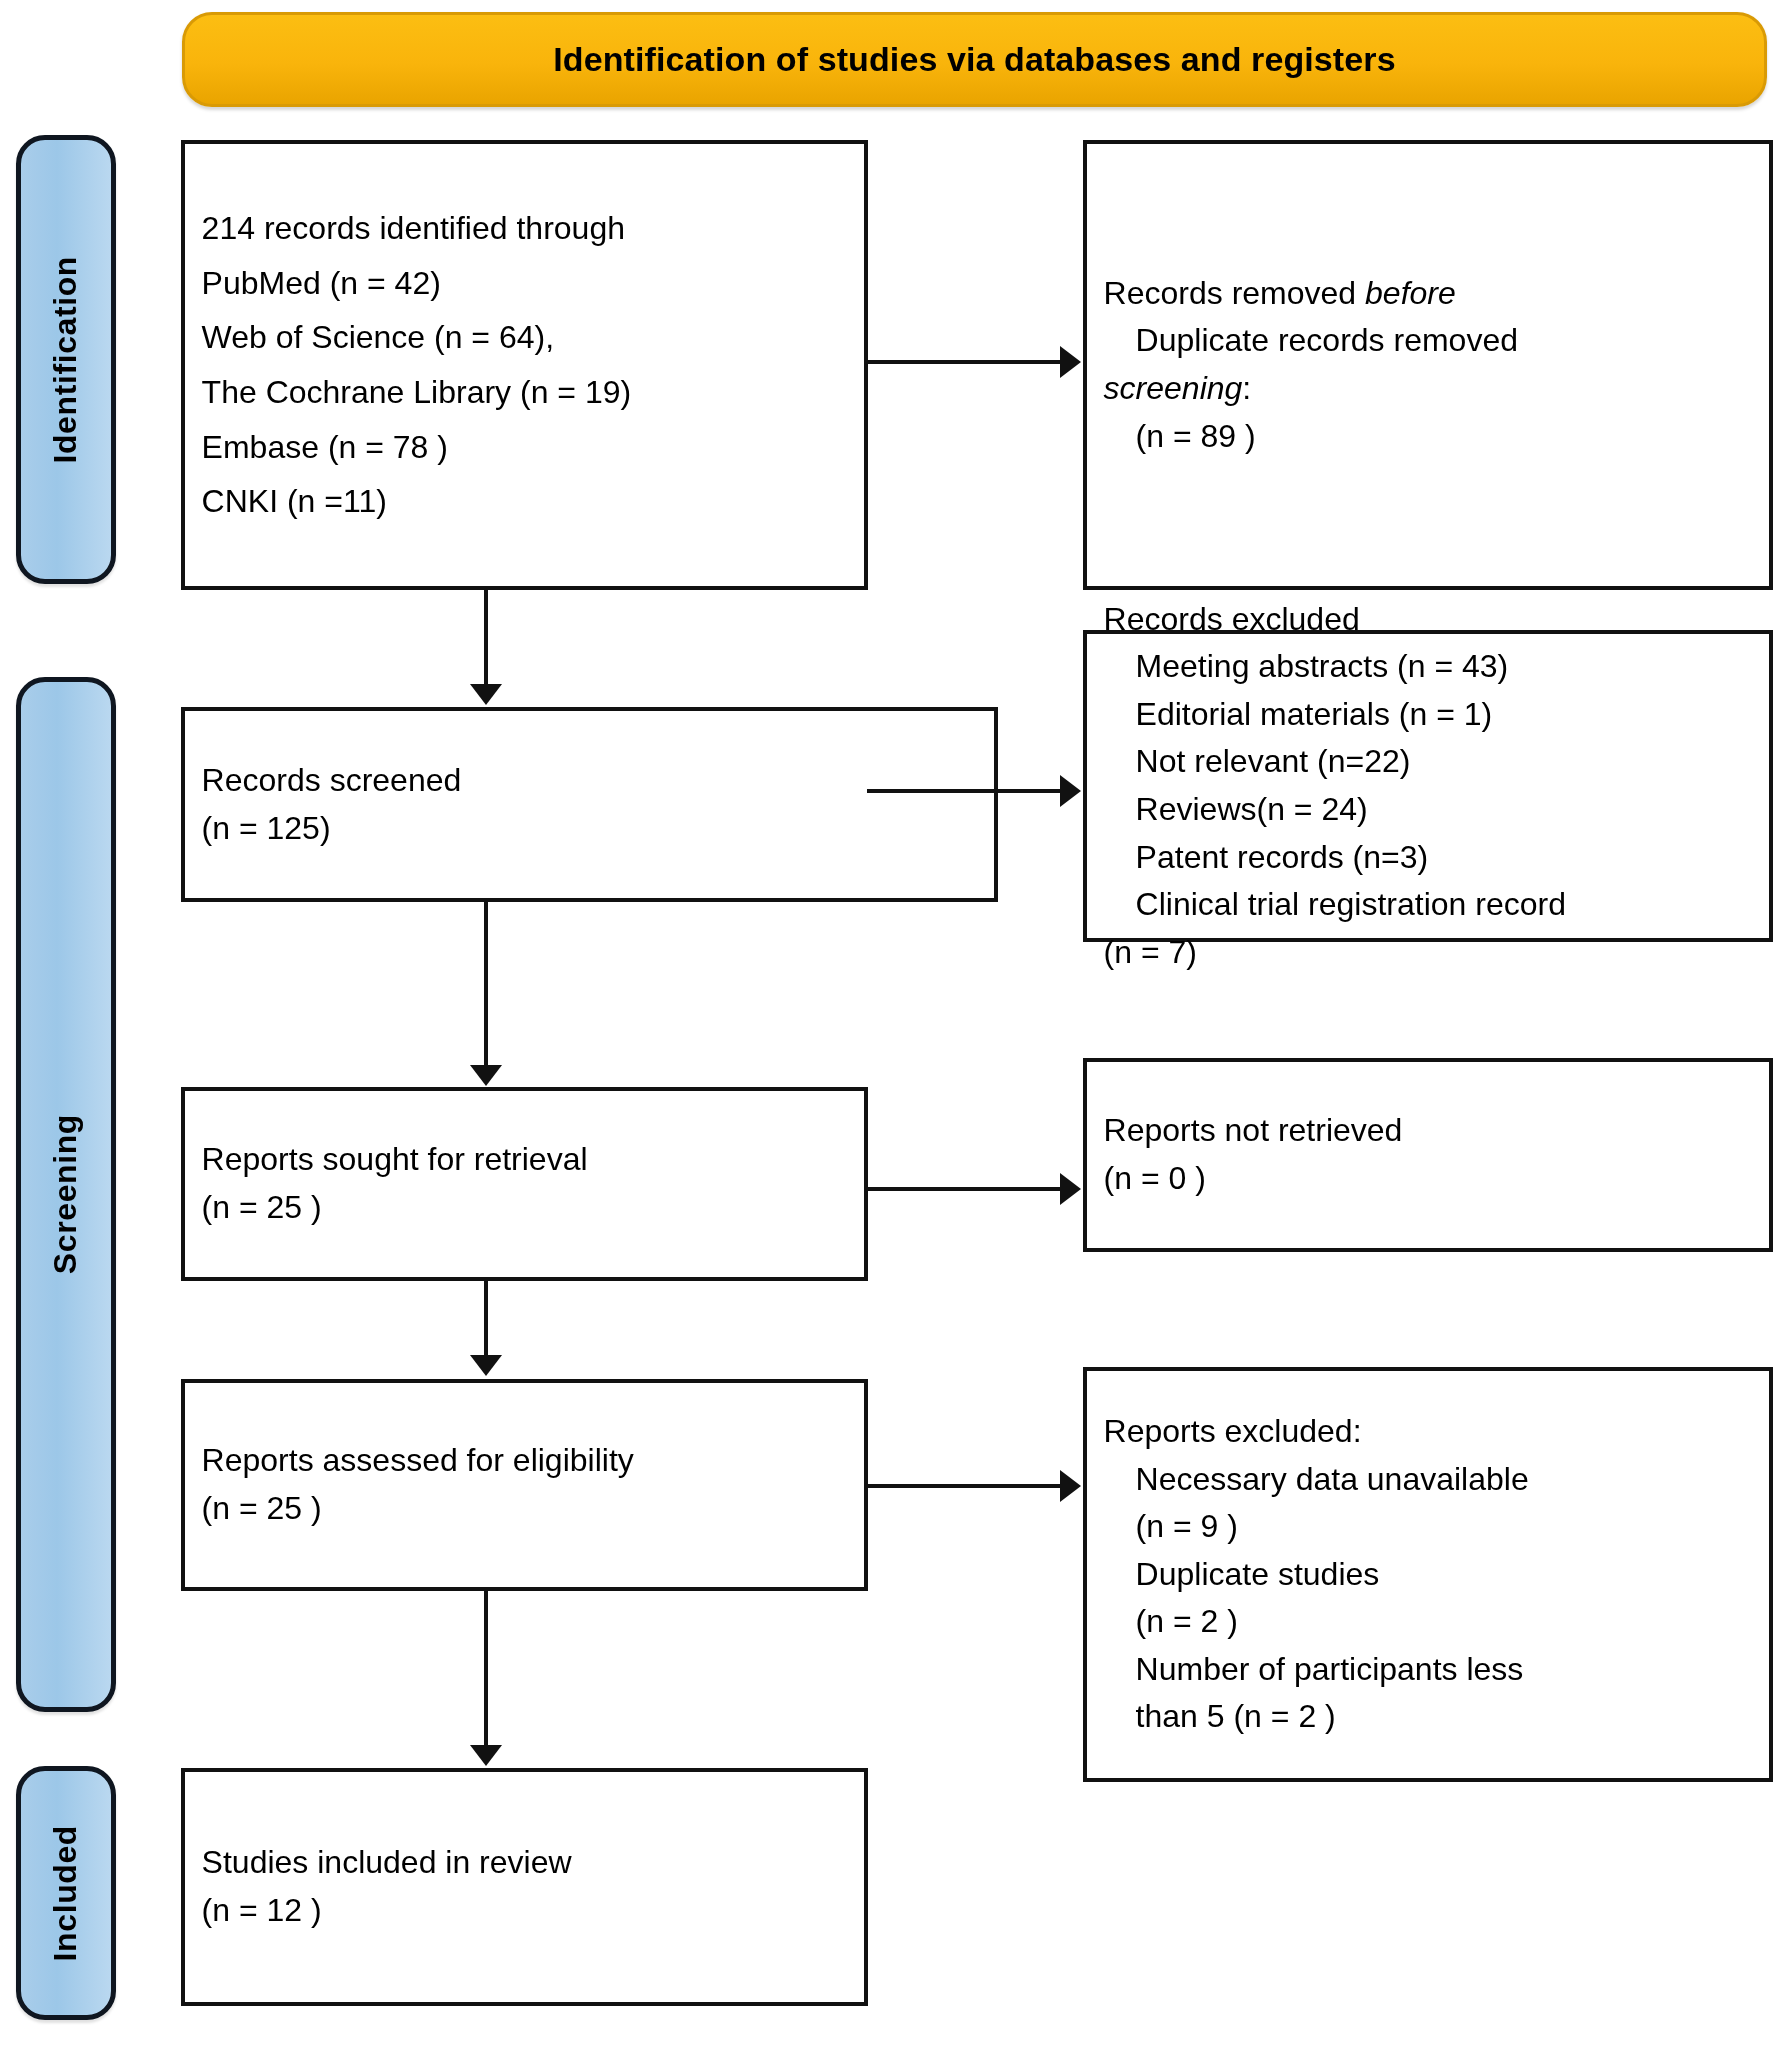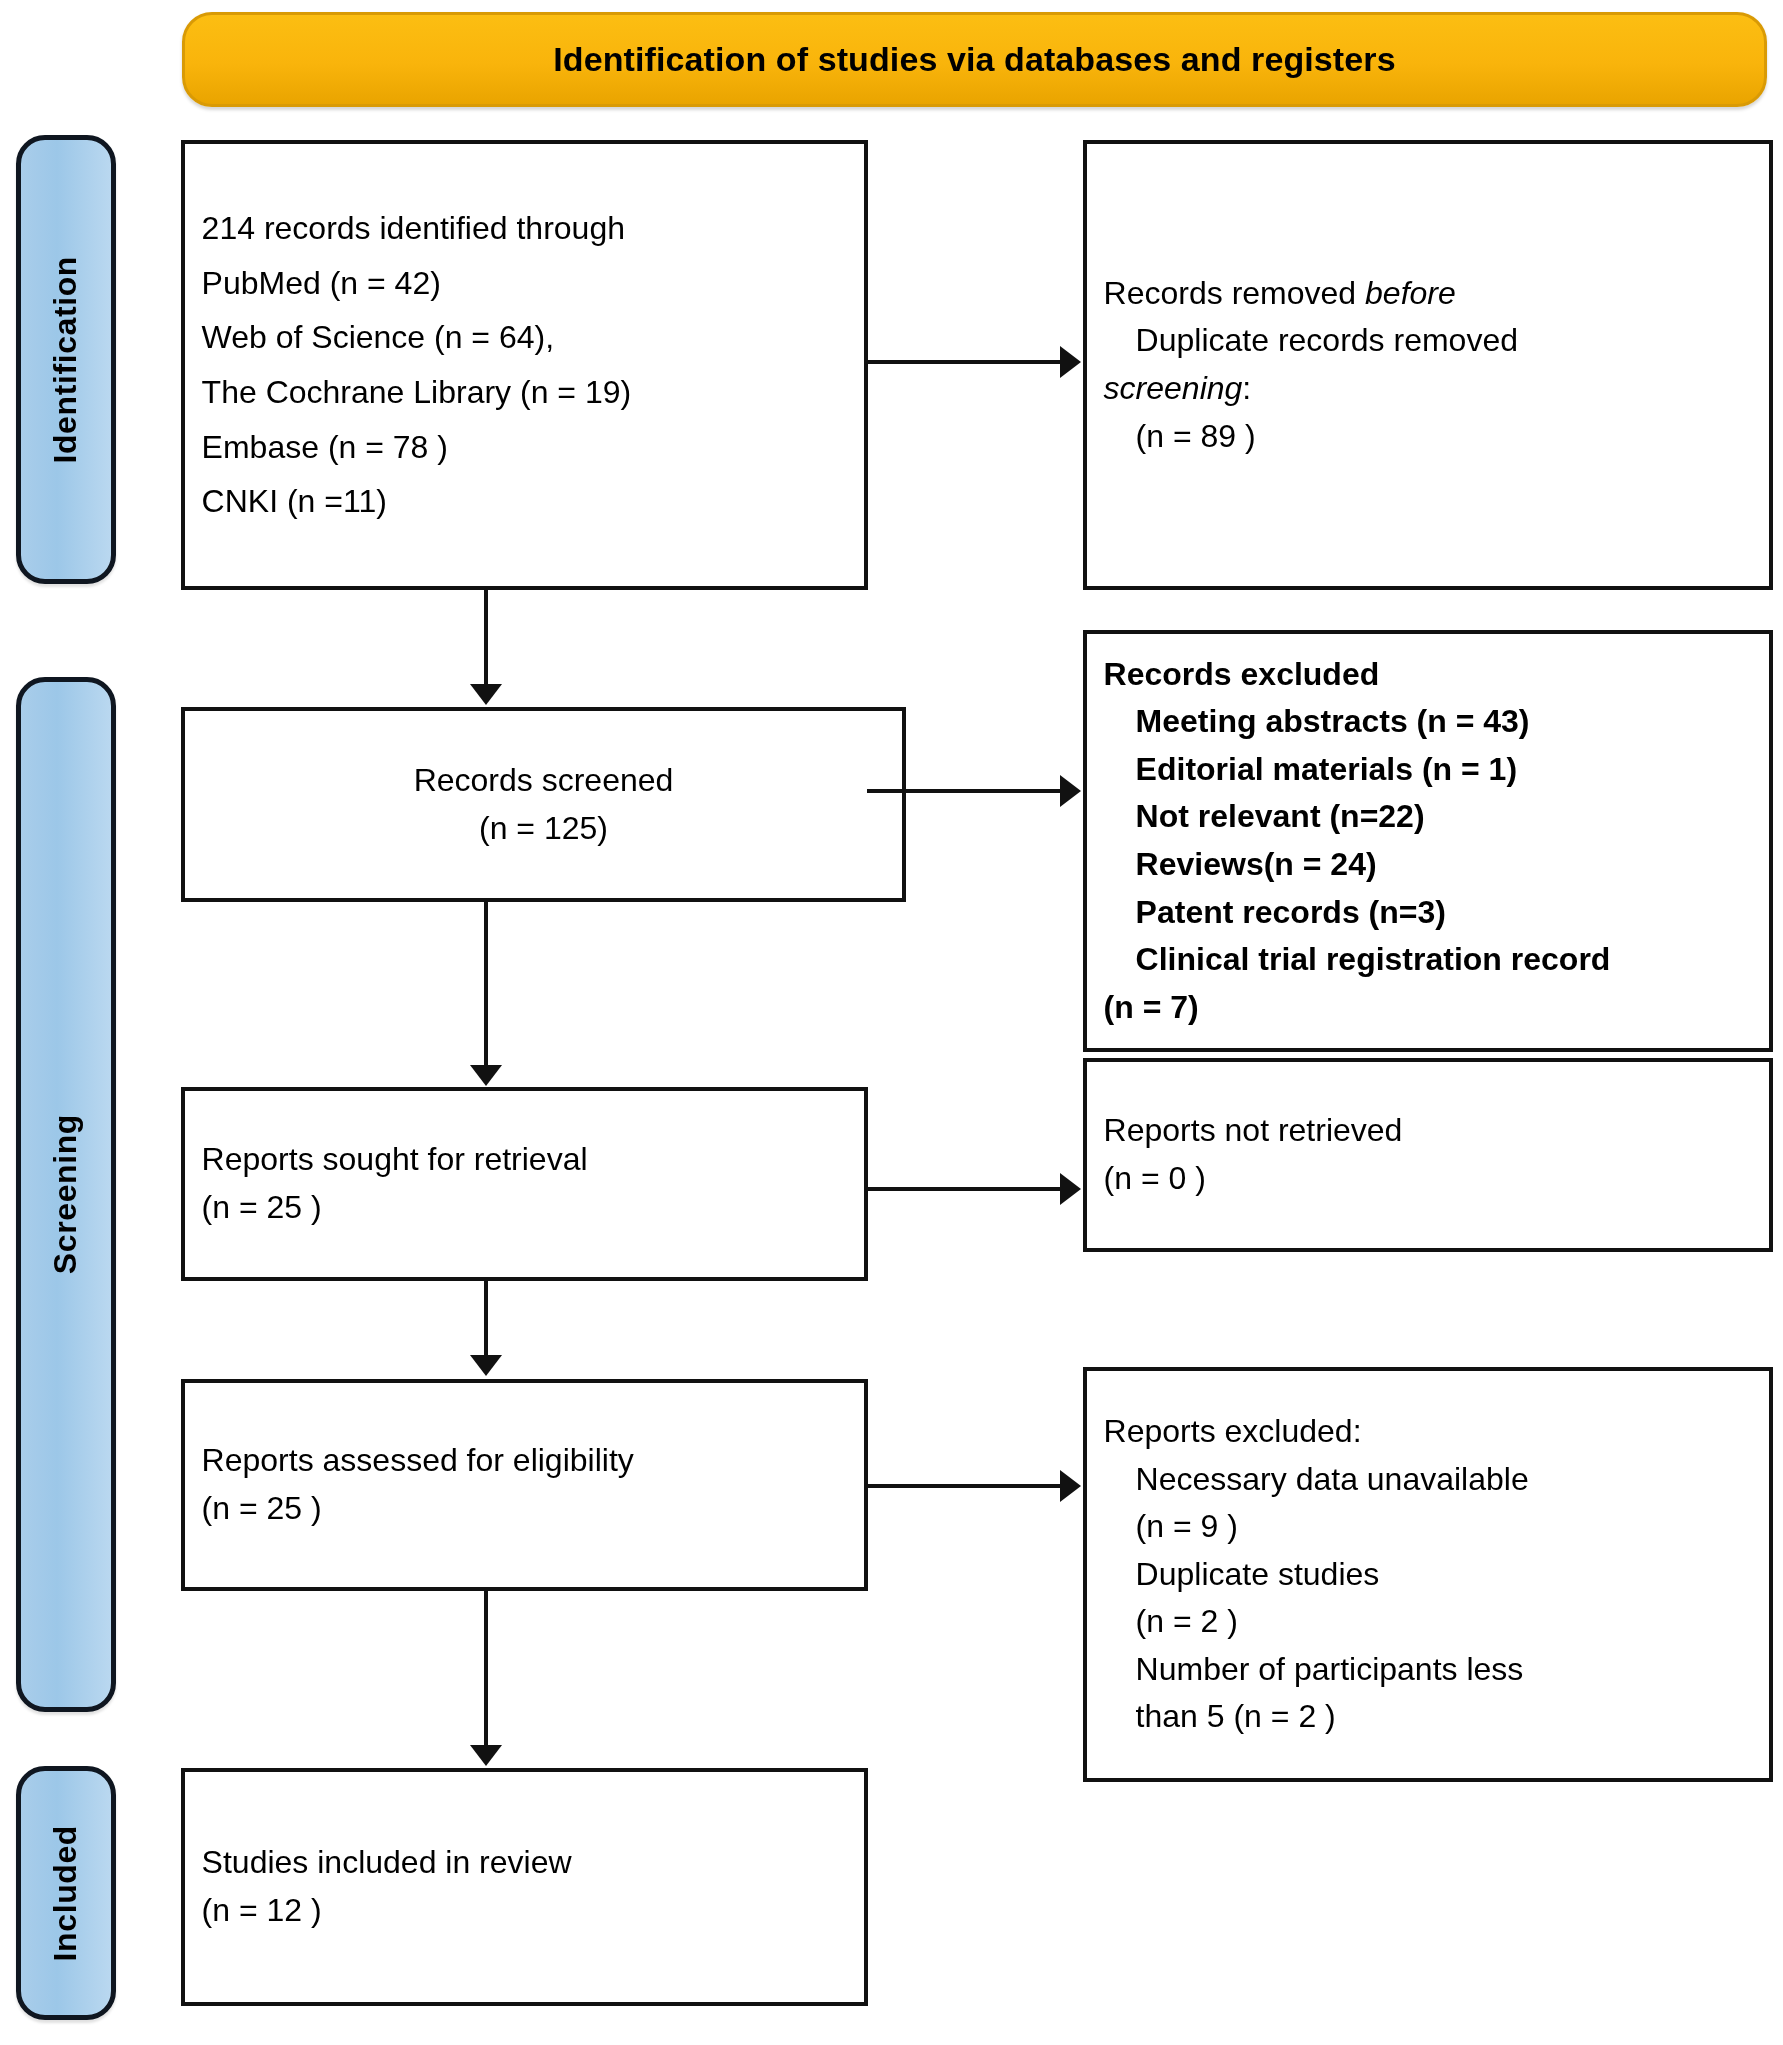--- a/index.html
+++ b/index.html
@@ -88,28 +88,28 @@
     line-height: 1.30;
     color: #000000;
     white-space: pre;
   }
   .flow-box.loose .line { line-height: 1.52; }
   .flow-box .line.indent { padding-left: 32px; }
   .flow-box .line .ital { font-style: italic; }
 
   
   #box-identified   { left: 181px;  top: 140px;  width: 687px; height: 450px; }
-  #box-screened     { left: 181px;  top: 707px; width: 725px; height: 195px; text-align: center; }
+  #box-screened     { left: 181px;  top: 707px; width: 817px; height: 195px; }
   #box-sought       { left: 181px;  top: 1087px; width: 687px; height: 194px; }
   #box-assessed     { left: 181px;  top: 1379px; width: 687px; height: 212px; }
   #box-included     { left: 181px;  top: 1768px; width: 687px; height: 238px; }
 
   
   #box-removed      { left: 1083px; top: 140px;  width: 690px; height: 450px; }
-  #box-rec-excluded { left: 1083px; top: 630px; width: 690px; height: 422px; font-weight: bold; }
+  #box-rec-excluded { left: 1083px; top: 630px; width: 690px; height: 312px; }
   #box-not-retr     { left: 1083px; top: 1058px; width: 690px; height: 194px; }
   #box-rep-excluded { left: 1083px; top: 1367px; width: 690px; height: 415px; }
 
   
   .arrow-h {
     position: absolute;
     height: 4.4px;
     background: #111111;
   }
   .arrow-h::after {

